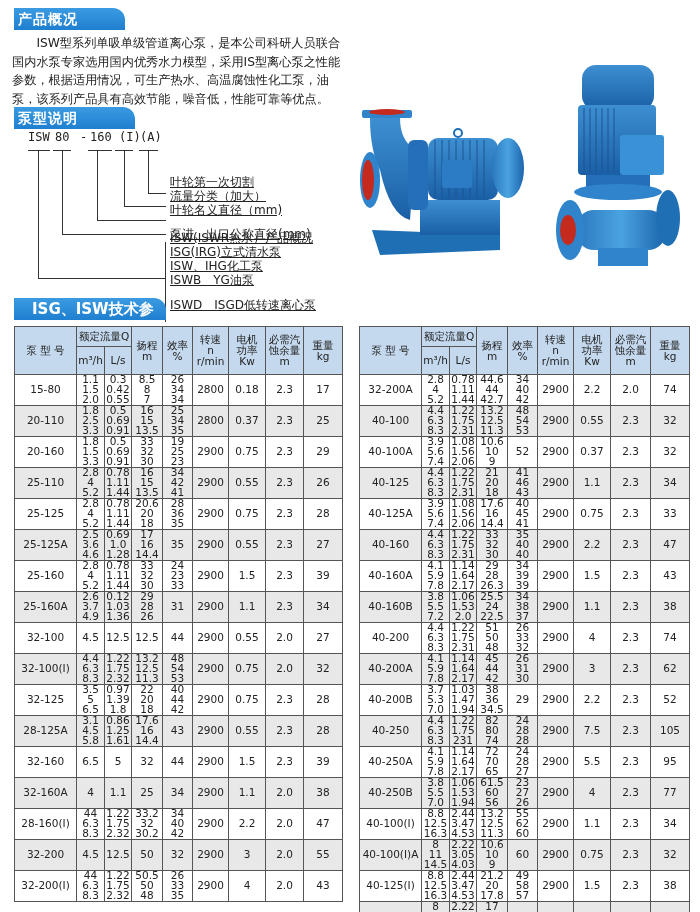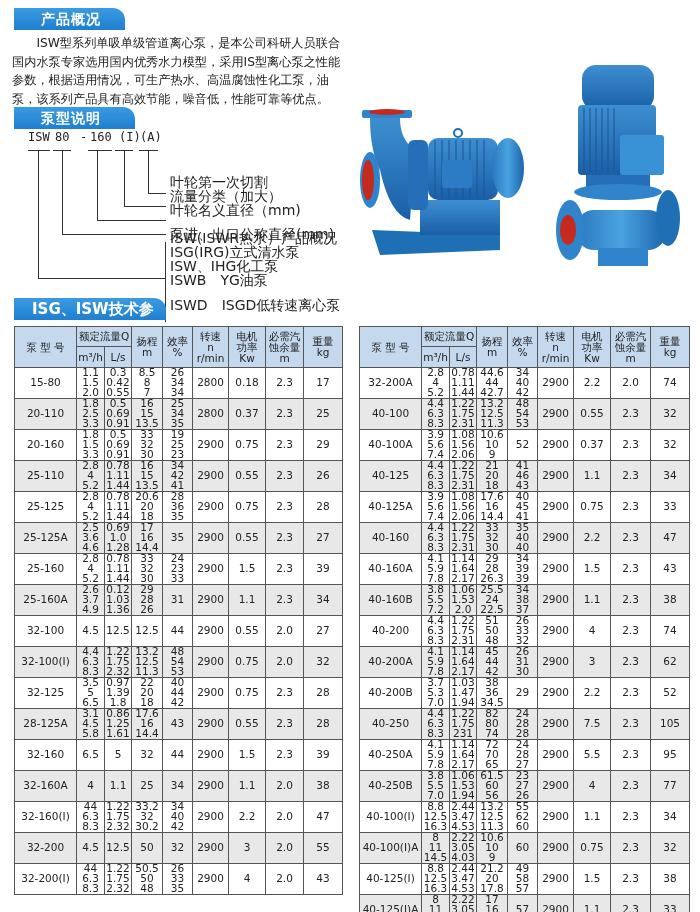--- a/index.html
+++ b/index.html
@@ -8,21 +8,21 @@
 
     .section-tab {
       position: absolute;
       height: 22px;
       background: linear-gradient(#3a9be2, #1f7fd0);
       border-top-right-radius: 12px;
       color: #fff;
       font-weight: bold;
       font-size: 14px;
       line-height: 22px;
-      padding-left: 27px;
+      padding-left: 4px;
       letter-spacing: 1px;
     }
     #tab-overview { left: 14px; top: 8px; width: 111px; }
     #tab-model { left: 14px; top: 107px; width: 121px; }
     #tab-params { left: 14px; top: 298px; width: 152px; font-size: 15px; letter-spacing: 0; padding-left: 18px; }
 
     .overview-text {
       position: absolute;
       left: 12px; top: 34px; width: 330px;
       font-size: 12.2px;
@@ -32,21 +32,21 @@
     }
 
     .model-diagram {
       position: absolute; left: 0; top: 130px; width: 350px; height: 165px;
       font-size: 12px; color: #222;
     }
     .model-code {
       position: absolute; top: 0; font-family: "DejaVu Sans Mono", "Liberation Mono", monospace; font-size: 12px;
     }
     .model-line { position: absolute; background: #333; }
-    .model-label { position: absolute; font-size: 14px; line-height: 14px; white-space: nowrap; }
+    .model-label { position: absolute; font-size: 12px; line-height: 14px; white-space: nowrap; text-decoration: underline; }
 
     .pump-images { position: absolute; left: 350px; top: 40px; width: 350px; height: 250px; }
 
     table.spec {
       position: absolute;
       border-collapse: collapse;
       font-size: 10.5px;
       text-align: center;
       table-layout: fixed;
     }
@@ -62,21 +62,21 @@
       padding: 0;
     }
     table.spec td {
       border: 1px solid #555;
       padding: 0;
       line-height: 9.6px;
       font-size: 10.5px;
       color: #222;
     }
     table.spec tr.hr1 th { height: 20px; }
-    table.spec tr.hr2 th { height: 21px; }
+    table.spec tr.hr2 th { height: 28px; }
     table.spec tr.row td { height: 31px; }
     table.spec tr.row.shaded td { background: #e8e8e8; }
     table.spec td.multi { font-size: 10.5px; line-height: 9.7px; }
     table.spec td.model-name { font-size: 10.5px; margin-top: 24px; }
   </style>
 </head>
 <body>
 
 <div id="tab-overview" class="section-tab">产品概况</div>
 <p class="overview-text">ISW型系列单吸单级管道离心泵，是本公司科研人员联合国内水泵专家选用国内优秀水力模型，采用IS型离心泵之性能参数，根据适用情况，可生产热水、高温腐蚀性化工泵，油泵，该系列产品具有高效节能，噪音低，性能可靠等优点。</p>
@@ -357,21 +357,21 @@
         <td>4</td>
         <td>1.1</td>
         <td>25</td>
         <td>34</td>
         <td>2900</td>
         <td>1.1</td>
         <td>2.0</td>
         <td>38</td>
       </tr>
       <tr class="row">
-        <td class="model-name">32-160(I)</td>
+        <td class="model-name">28-160(I)</td>
         <td class="multi">44<br>6.3<br>8.3</td>
         <td class="multi">1.22<br>1.75<br>2.32</td>
         <td class="multi">33.2<br>32<br>30.2</td>
         <td class="multi">34<br>40<br>42</td>
         <td>2900</td>
         <td>2.2</td>
         <td>2.0</td>
         <td>47</td>
       </tr>
       <tr class="row shaded">

